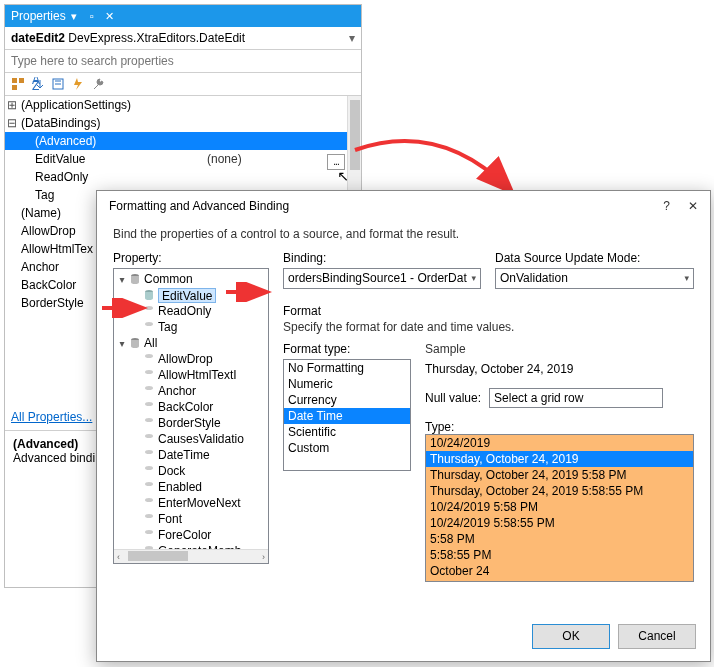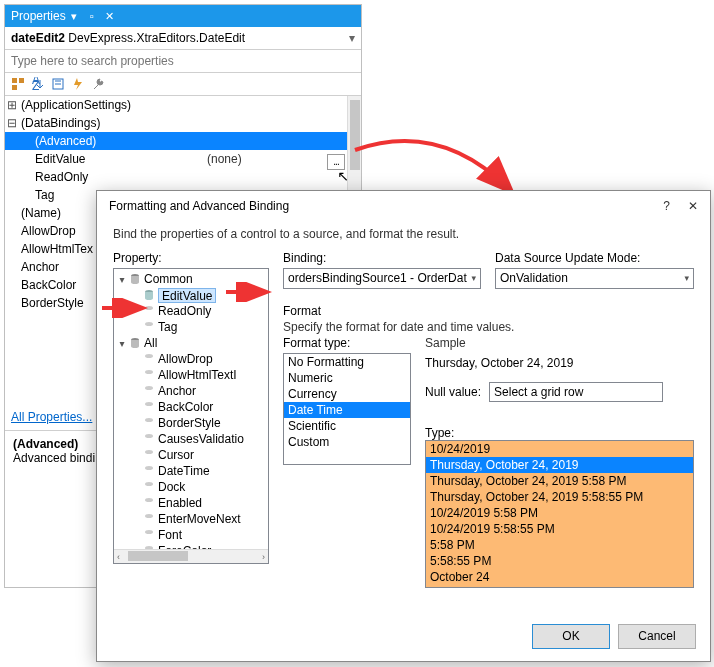--- a/index.html
+++ b/index.html
@@ -53,32 +53,32 @@
   .tsel { background:#cde6ff; border:1px solid #7eb4ea; padding:0 3px; height:15px; line-height:14px; }
   .tree-hscroll { position:absolute; bottom:0; left:0; right:0; height:14px; background:#f0f0f0; border-top:1px solid #dcdcdc; display:flex; justify-content:space-between; align-items:center; }
   .tree-hscroll span { font-size:9px; color:#666; padding:0 3px; }
   .tree-hthumb { position:absolute; left:14px; bottom:2px; width:60px; height:10px; background:#c6c6c6; }
 
   .row2 { display:flex; gap:14px; }
   .combo { border:1px solid #828790; height:21px; line-height:19px; padding:0 4px; display:flex; justify-content:space-between; align-items:center; background:#fff; }
   .combo .ch { font-size:9px; color:#555; }
   .fmt-area { margin-top:8px; }
   .fmt-title { margin-bottom:2px;margin-top:15px; }
-  .fmt-sub { color:#333; margin-bottom:2px; }
+  .fmt-sub { color:#333; margin-bottom:8px; }
   .fmt-cols { display:flex; gap:14px; }
   .fmt-left { flex:0 0 128px; }
   .fmt-right { flex:1; }
   .listbox { border:1px solid #828790; background:#fff; height:112px; }
   .li { padding:1px 4px; height:16px; line-height:14px; }
   .li.sel { background:#0a84ff; color:#fff; }
   .sample-lbl { color:#333; }
   .sample-val { margin:6px 0 12px 0; }
   .nv-row { display:flex; align-items:center; gap:8px; }
   .nv-row input { border:1px solid #828790; padding:2px 4px; width:174px; }
-  .type-lbl { margin-top:24px; }
+  .type-lbl { margin-top:12px; }
   .typebox { border:1px solid #828790; background:#fdba74; height:148px; overflow:hidden; }
   .dlg-buttons { position:absolute; right:14px; bottom:12px; display:flex; gap:8px; }
   .btn { width:78px; height:25px; border:1px solid #adadad; background:#e1e1e1; text-align:center; line-height:23px; }
   .btn.primary { border-color:#2a8dd4; }
   svg.db { display:inline-block; vertical-align:middle; }
 </style>
 </head>
 <body>
 
 <div class="prop-panel">
@@ -296,26 +296,20 @@
                 <div class="tnode" style="padding-left: 26px;">
                   <svg class="tico db" viewBox="0 0 12 12">
                     <ellipse cx="6" cy="3" rx="4" ry="2" fill="#ccc"></ellipse>
                   </svg>
                   <span>CausesValidatio</span>
                 </div>
                 <div class="tnode" style="padding-left: 26px;">
                   <svg class="tico db" viewBox="0 0 12 12">
                     <ellipse cx="6" cy="3" rx="4" ry="2" fill="#ccc"></ellipse>
                   </svg>
-                  <span>Cursor</span>
-                </div>
-                <div class="tnode" style="padding-left: 26px;">
-                  <svg class="tico db" viewBox="0 0 12 12">
-                    <ellipse cx="6" cy="3" rx="4" ry="2" fill="#ccc"></ellipse>
-                  </svg>
                   <span>DateTime</span>
                 </div>
                 <div class="tnode" style="padding-left: 26px;">
                   <svg class="tico db" viewBox="0 0 12 12">
                     <ellipse cx="6" cy="3" rx="4" ry="2" fill="#ccc"></ellipse>
                   </svg>
                   <span>Dock</span>
                 </div>
                 <div class="tnode" style="padding-left: 26px;">
                   <svg class="tico db" viewBox="0 0 12 12">

